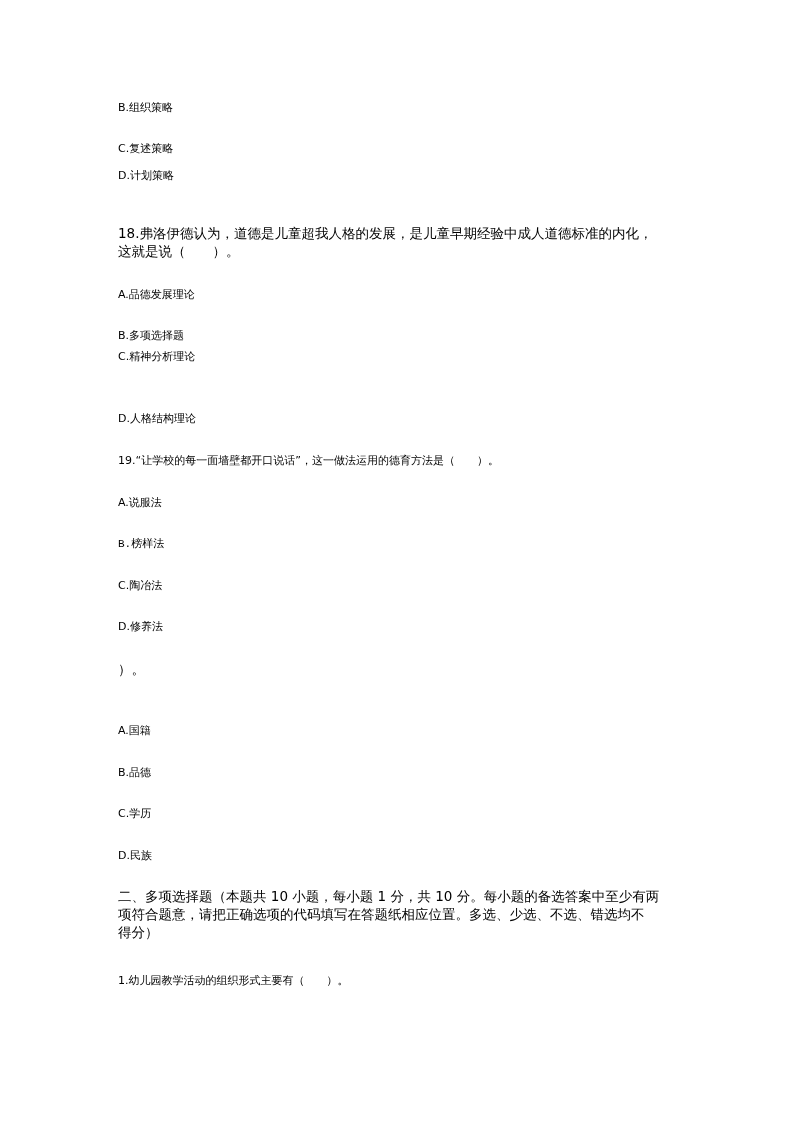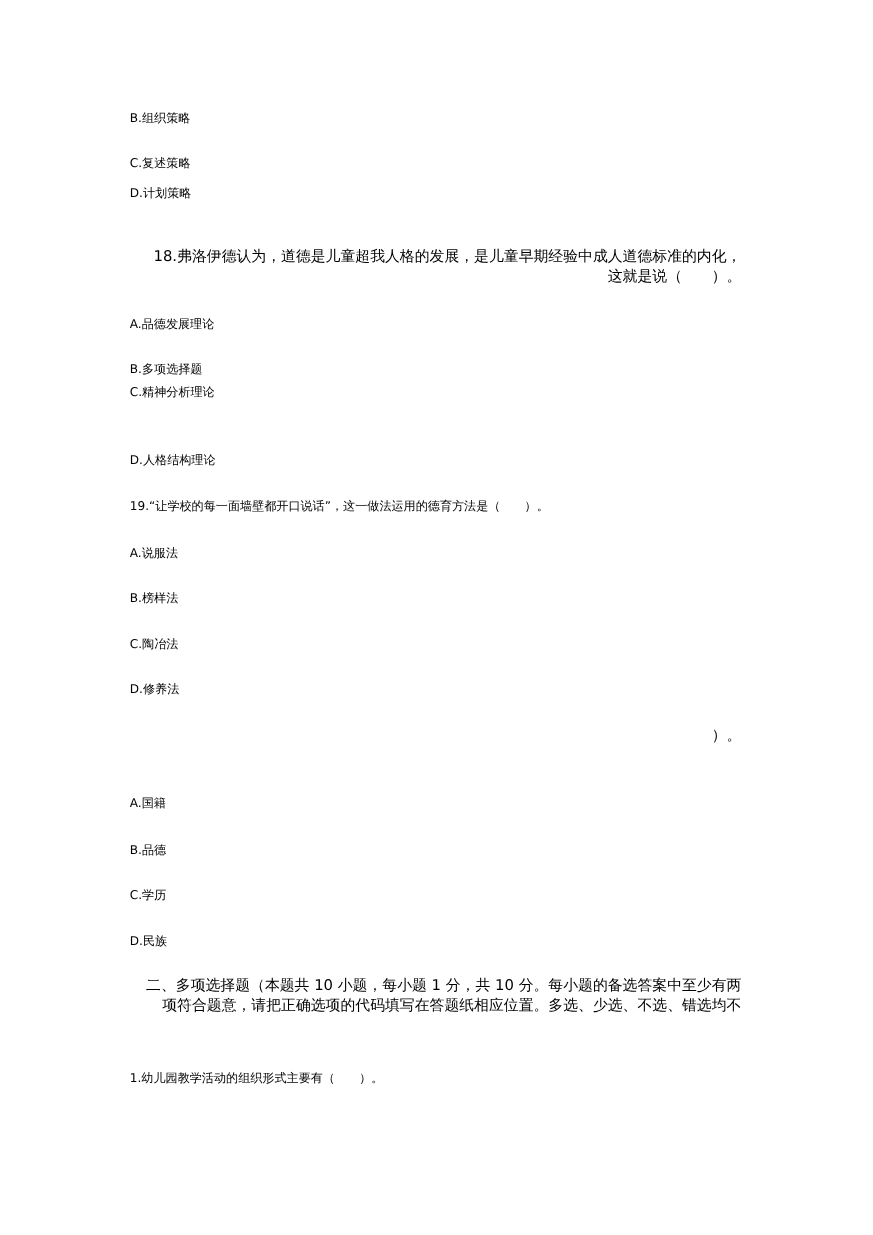--- a/index.html
+++ b/index.html
@@ -28,21 +28,20 @@
       line-height: 18px;
       white-space: nowrap;
       letter-spacing: 0px;
     }
     .para {
       position: absolute;
       left: 0;
       width: 556px;
       font-size: 13.5px;
       line-height: 18px;
-      text-align: right;
     }
     .para span { display: block; white-space: nowrap; }
   </style>
 </head>
 <body>
 
 <div class="page">
 
   <div class="line" style="top:99px;">B.组织策略</div>
   <div class="line" style="top:140px;">C.复述策略</div>
@@ -52,32 +51,33 @@
     <span>18.弗洛伊德认为，道德是儿童超我人格的发展，是儿童早期经验中成人道德标准的内化，</span>
     <span>这就是说（　　）。</span>
   </div>
   <div class="line" style="top:286px;">A.品德发展理论</div>
   <div class="line" style="top:327px;">B.多项选择题</div>
   <div class="line" style="top:348px;text-align:right;">C.精神分析理论</div>
   <div class="line" style="top:410px;">D.人格结构理论</div>
 
   <div class="line" style="top:452px;">19.“让学校的每一面墙壁都开口说话”，这一做法运用的德育方法是（　　）。</div>
   <div class="line" style="top:494px;">A.说服法</div>
-  <div class="line" style="top:535px;">B.榜样法</div>
+  <div class="line" style="top:535px;font-family:Liberation Mono, monospace;">B.榜样法</div>
   <div class="line" style="top:577px;">C.陶冶法</div>
   <div class="line" style="top:618px;">D.修养法</div>
 
   <div class="para" style="top:660px;">
     <span>）。</span>
   </div>
   <div class="line" style="top:722px;">A.国籍</div>
   <div class="line" style="top:764px;">B.品德</div>
   <div class="line" style="top:805px;">C.学历</div>
   <div class="line" style="top:847px;">D.民族</div>
 
   <div class="para" style="top:887px;">
     <span>二、多项选择题（本题共 10 小题，每小题 1 分，共 10 分。每小题的备选答案中至少有两</span>
     <span>项符合题意，请把正确选项的代码填写在答题纸相应位置。多选、少选、不选、错选均不</span>
+    <span>得分）</span>
   </div>
 
   <div class="line" style="top:972px;">1.幼儿园教学活动的组织形式主要有（　　）。</div>
 
 </div>
 
 </body></html>

